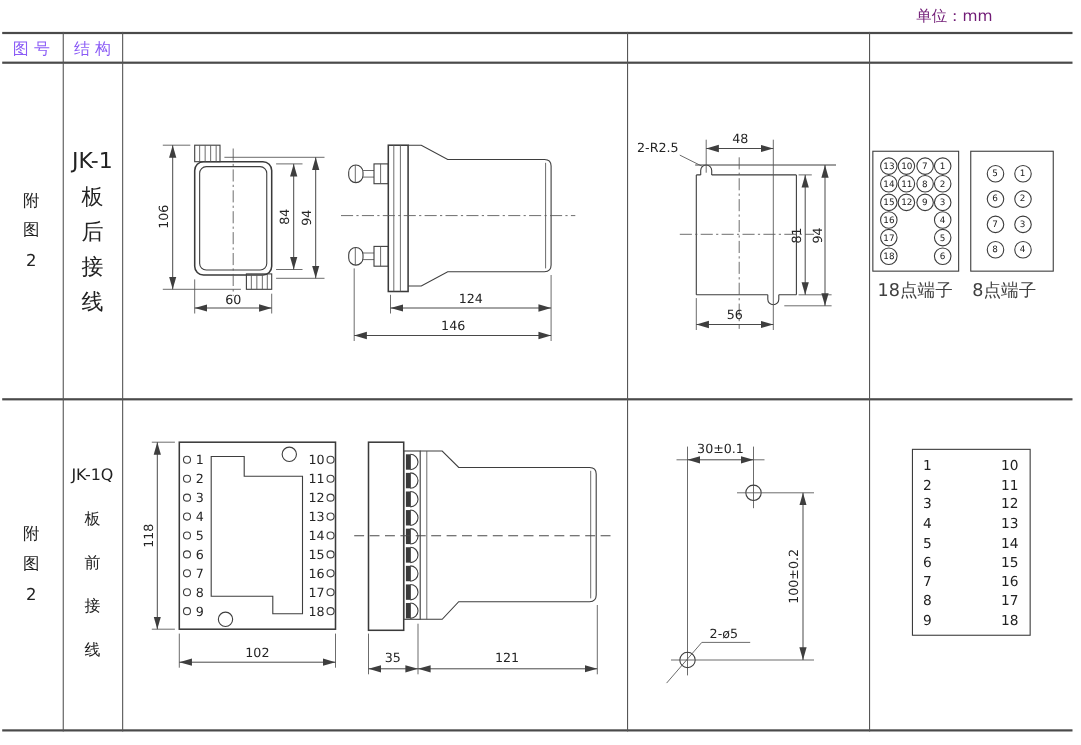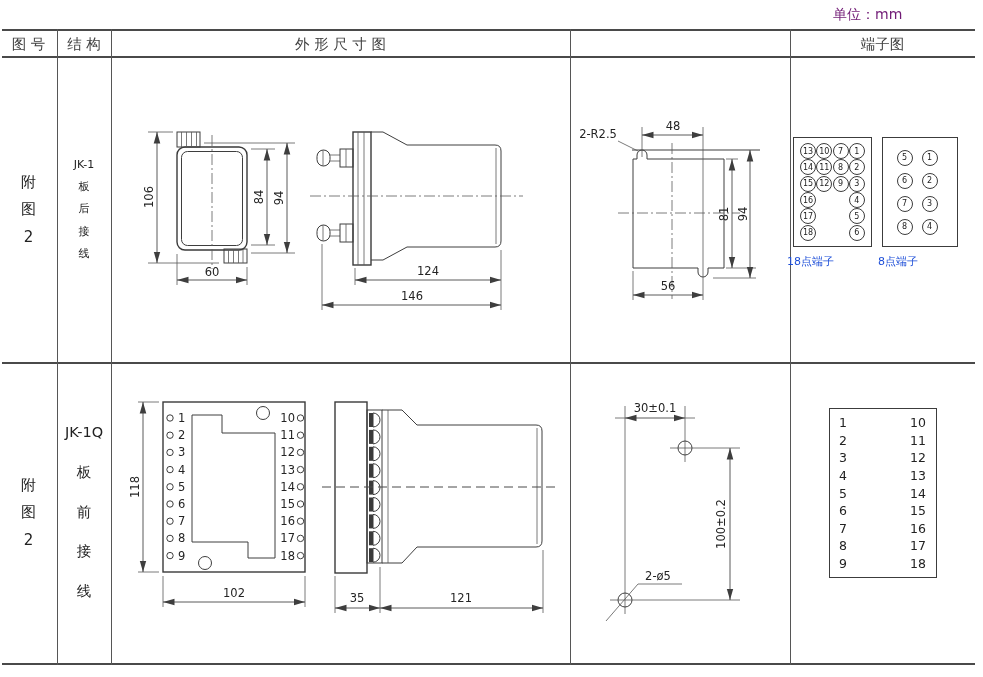--- a/index.html
+++ b/index.html
@@ -1,20 +1,20 @@
 <!DOCTYPE html>
 <html><head>
 <meta charset="utf-8">
 <style>
   html,body{margin:0;padding:0;background:#fff}
   #canvas{position:relative;width:983px;height:677px;background:#ffffff;overflow:hidden;
           font-family:"DejaVu Sans","Liberation Sans",sans-serif;color:#242424}
   .hline{position:absolute;left:2px;width:973px;height:2px;background:#4a4a4a}
   .vline{position:absolute;width:1px;background:#565656}
-  .hdr{position:absolute;top:35px;text-align:center;font-size:14.5px;color:#404040}
+  .hdr{position:absolute;top:35px;text-align:center;font-size:14.5px;color:#8b5cf6}
   .unit{position:absolute;top:6px;left:833px;font-size:14px;color:#701a75}
   .cell{position:absolute}
   .stack{display:flex;flex-direction:column;align-items:center;justify-content:center;
          height:100%;width:100%;gap:11px;font-size:15px;color:#222}
   .stack .st-item{line-height:1.1}
   svg{position:absolute;overflow:visible}
   svg text{font-family:"DejaVu Sans","Liberation Sans",sans-serif;fill:#242424}
   .sd{font-size:11.5px}
   .o1{fill:none;stroke:#3a3a3a;stroke-width:1.4}
   .o2{fill:none;stroke:#3e3e3e;stroke-width:1}
@@ -23,21 +23,21 @@
   .cl{fill:none;stroke:#5a5a5a;stroke-width:.8;stroke-dasharray:11 3 2 3}
   .dsh{fill:none;stroke:#4a4a4a;stroke-width:1;stroke-dasharray:9 5}
   .tbox{position:absolute;border:1.3px solid #3c3c3c;box-sizing:border-box;background:#fff}
   .tgrid18{left:3px;top:80px;width:79px;height:110px;display:grid;
            grid-template-columns:repeat(4,1fr);padding:5px 6px;justify-items:center;align-items:center}
   .tgrid8{left:92px;top:80px;width:76px;height:110px;display:grid;
           grid-template-columns:25px 25px;padding:8px 4px 8px 9px;justify-items:center;align-items:center}
   .tcirc{width:14px;height:14px;border:1px solid #3c3c3c;border-radius:50%;font-size:8px;
          display:flex;align-items:center;justify-content:center;color:#222;background:#fff}
   .tcirc.empty{visibility:hidden}
-  .tlabel{position:absolute;font-size:11px;text-align:left;color:#1d4ed8;white-space:nowrap}
+  .tlabel{position:absolute;font-size:16px;text-align:center;color:#404040;white-space:nowrap}
   .viewlabel{position:absolute;font-size:13.5px;letter-spacing:14px;text-indent:14px;
              text-align:center;color:#1e1e1e}
   .numbox{left:39px;top:46px;width:108px;height:170px;display:flex;justify-content:space-between;
           padding:6px 10px 6px 9px}
   .numcol{display:flex;flex-direction:column;justify-content:space-between;font-size:12.5px;color:#222}
   .numcol.right{text-align:right}
 </style>
 </head>
 <body>
 
@@ -49,35 +49,33 @@
   <div class="hline" style="top:56px"></div>
   <div class="hline" style="top:362px"></div>
   <div class="hline" style="top:663px"></div>
   <div class="vline" style="left:57px;top:29px;height:636px"></div>
   <div class="vline" style="left:111px;top:29px;height:636px"></div>
   <div class="vline" style="left:570px;top:29px;height:636px"></div>
   <div class="vline" style="left:790px;top:29px;height:636px"></div>
 
   <div class="hdr" style="left:0;width:57px">图 号</div>
   <div class="hdr" style="left:57px;width:54px">结 构</div>
-  <div class="hdr" style="left:111px;width:459px">外 形 尺 寸 图</div>
-  <div class="hdr" style="left:790px;width:185px">端子图</div>
 
   <div class="cell" style="left:0;top:57px;width:983px;height:305px">
 
     <div class="cell" style="left:0;top:0;width:57px;height:305px">
       <div class="stack">
         <span class="st-item">附</span>
         <span class="st-item">图</span>
         <span class="st-item">2</span>
       </div>
     </div>
 
     <div class="cell" style="left:57px;top:0;width:54px;height:305px">
-      <div class="stack" style="gap:10px;font-size:11px">
+      <div class="stack" style="gap:10px;font-size:20px">
         <span class="st-item">JK-1</span>
         <span class="st-item">板</span>
         <span class="st-item">后</span>
         <span class="st-item">接</span>
         <span class="st-item">线</span>
       </div>
     </div>
 
     <svg style="left:111px;top:0" width="459" height="305" viewBox="0 0 459 305">
       <defs>

